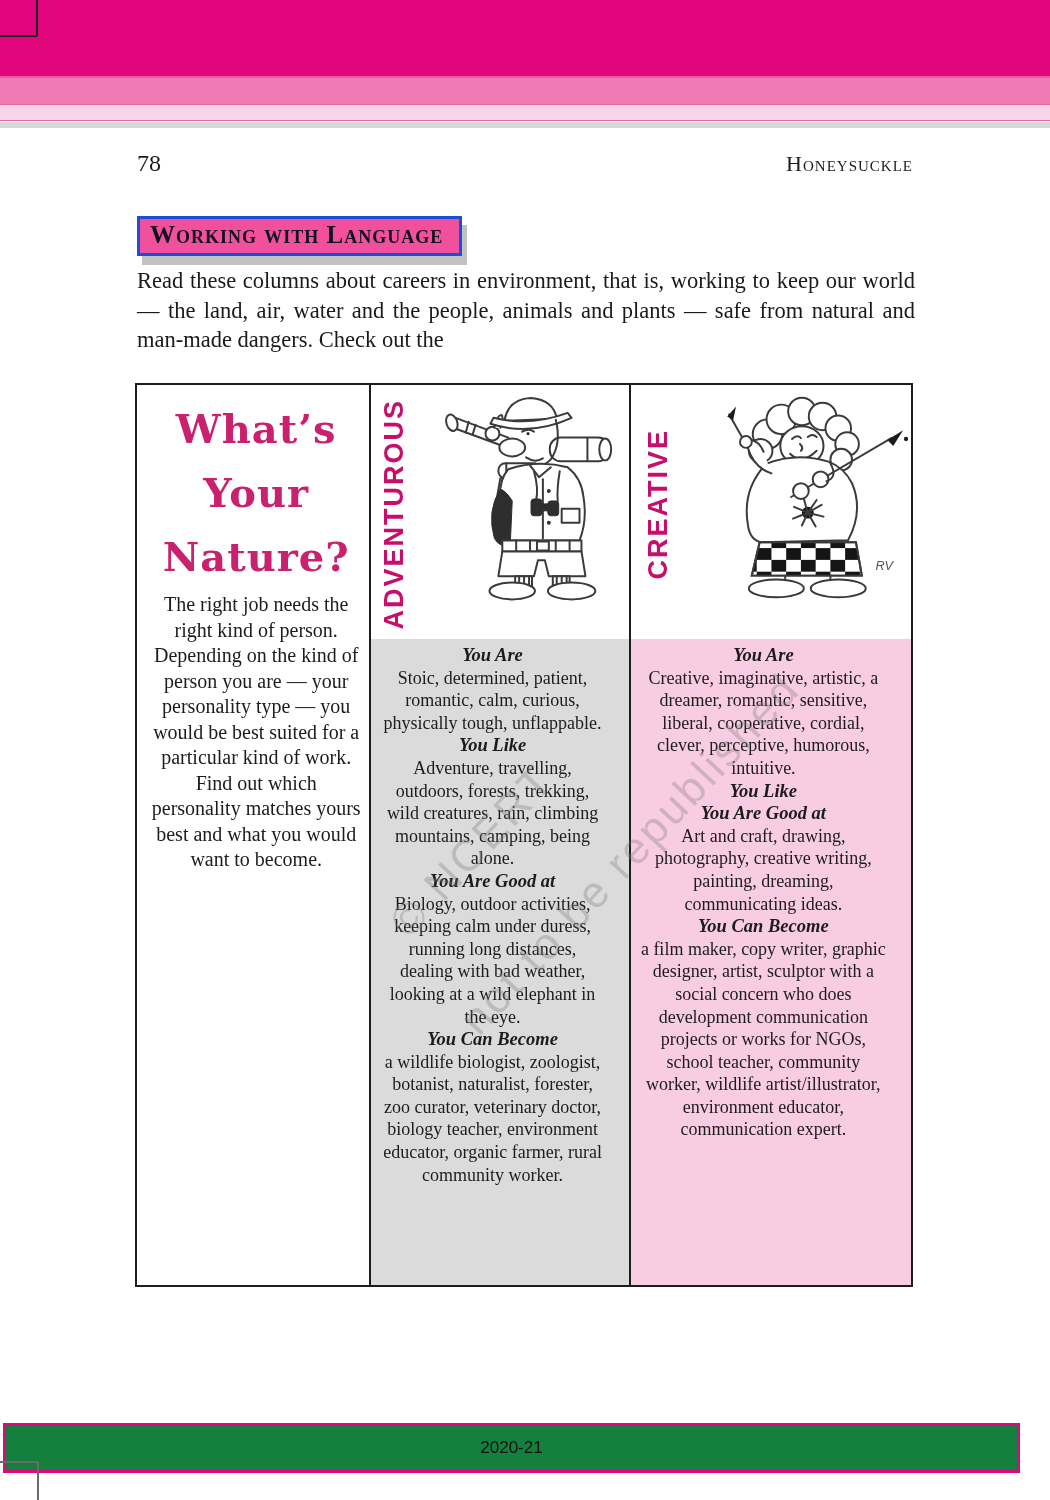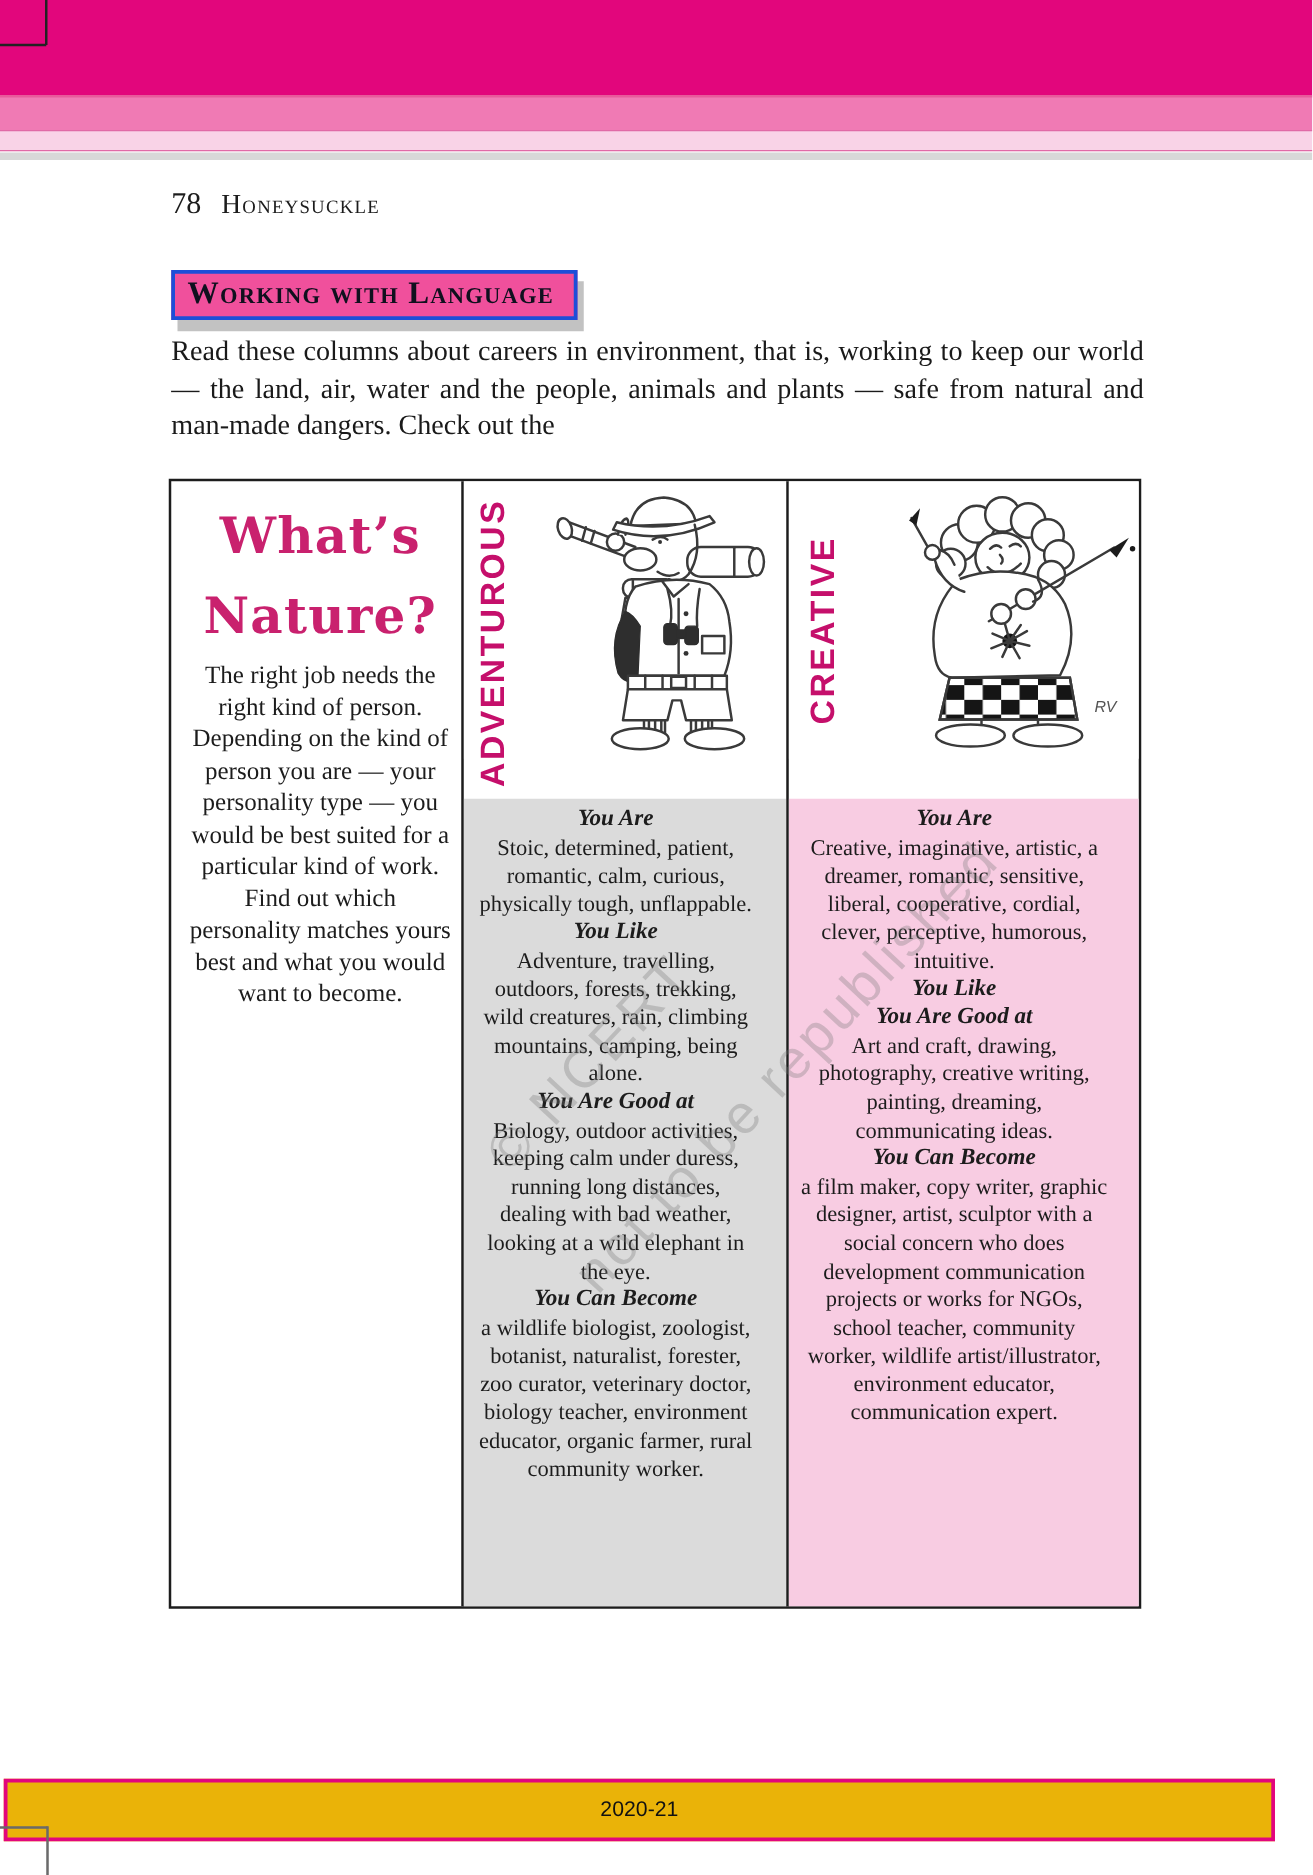--- a/index.html
+++ b/index.html
@@ -27,21 +27,21 @@
   .bar-shadow{position:absolute;left:0;top:122px;width:1050px;height:6px;background:var(--banner-shadow);}
 
   
   .crop{position:absolute;z-index:9;}
   .crop-tl-v{left:36px;top:0;width:0;height:36px;border-left:2px solid #222;}
   .crop-tl-h{left:0;top:35px;width:37px;height:0;border-top:2px solid #222;}
   .crop-bl-h{left:0;top:1461px;width:38px;height:0;border-top:2px solid #6a6a6a;}
   .crop-bl-v{left:37px;top:1461px;width:0;height:39px;border-left:2px solid #6a6a6a;}
 
   
-  .running{position:absolute;left:137px;top:150px;width:776px;display:flex;justify-content:flex-start;align-items:baseline;gap:16px;}
+  .running{position:absolute;left:137px;top:150px;width:776px;display:flex;justify-content:space-between;align-items:baseline;gap:16px;}
   .pageno{font-size:24px;}
   .runhead{font-variant:small-caps;font-size:22px;letter-spacing:1px;}
 
   
   .heading-badge{position:absolute;left:137px;top:216px;background:var(--heading-bg);
     border:3px solid #1d4ed8;box-shadow:5px 9px 0 var(--heading-shadow);
     padding:2px 16px 4px 10px;font-weight:bold;font-variant:small-caps;
     font-size:25px;letter-spacing:1px;color:#10101e;}
 
   
@@ -81,21 +81,21 @@
 
   
   .wm{position:absolute;transform:rotate(-47deg);transform-origin:left center;
     color:rgba(120,120,120,0.32);font-family:"Liberation Sans",sans-serif;
     font-size:44px;letter-spacing:3px;white-space:nowrap;z-index:4;pointer-events:none;}
   .wm1{left:398px;top:905px;}
   .wm2{left:468px;top:1002px;}
 
   
   .footer-bar{position:absolute;left:3px;top:1423px;width:1017px;height:50px;
-    background:#eab308;border:3px solid var(--banner-magenta);
+    background:#15803d;border:3px solid var(--banner-magenta);
     display:flex;align-items:center;justify-content:center;
     font-family:"Liberation Sans",sans-serif;font-size:17px;color:#111;}
   .sig{font-family:"Liberation Sans",sans-serif;font-size:13px;font-style:italic;fill:#555;}
 </style>
 </head>
 <body>
 
 <div class="page">
 
   <div class="bar1"></div>
@@ -115,20 +115,21 @@
 
   <div class="heading-badge">Working with Language</div>
 
   <p class="intro">Read these columns about careers in environment, that is, working to keep our world — the land, air, water and the people, animals and plants — safe from natural and man-made dangers. Check out the</p>
 
   <div class="ntable">
 
     <div class="col col1">
       <div class="nat-title">
         <div>What’s</div>
+        <div>Your</div>
         <div>Nature?</div>
       </div>
       <p class="col1-text">The right job needs the right kind of person. Depending on the kind of person you are — your personality type — you would be best suited for a particular kind of work. Find out which personality matches yours best and what you would want to become.</p>
     </div>
 
     <div class="col col2">
       <div class="col-head">
         <span class="vlabel vlabel-adv">ADVENTUROUS</span>
         <svg class="cartoon cartoon-explorer" width="188" height="212" viewBox="0 0 190 212" xmlns="http://www.w3.org/2000/svg">
 

